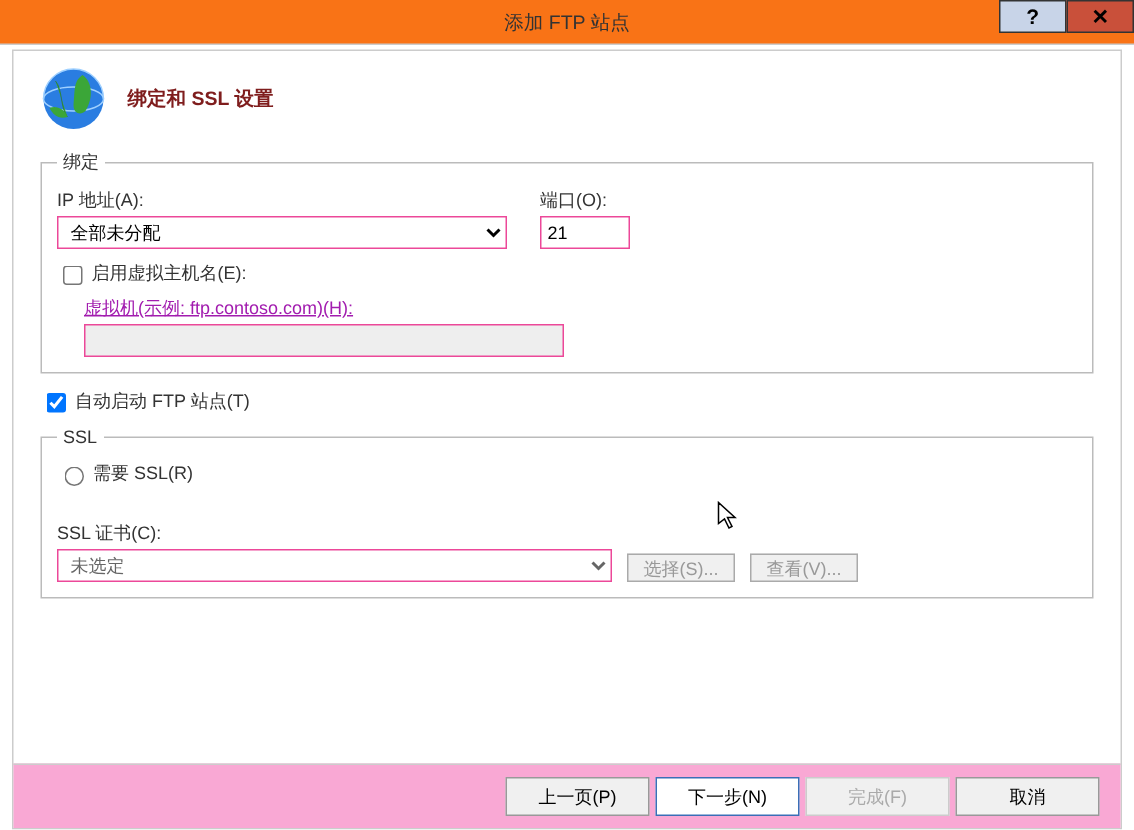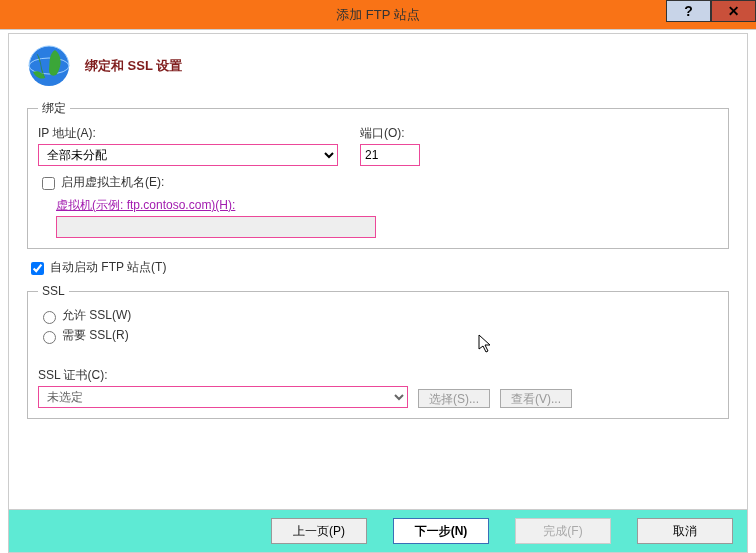--- a/index.html
+++ b/index.html
@@ -27,24 +27,24 @@
   .chk-row { display: flex; align-items: flex-start; margin-top: 8px; }
   .chk-row input { margin-right: 6px; }
   .vhost-label { color: #a21caf; margin: 4px 0 2px 18px; font-size: 12px; text-decoration: underline; }
   .vhost-input { width: 320px; margin-left: 18px; }
   .ssl-row { display: flex; align-items: center; margin: 3px 0; }
   .ssl-row input { margin-right: 6px; }
   .cert-label { margin-top: 23px; font-size: 12px; }
   .cert-row { display: flex; align-items: flex-end; gap: 10px; margin-top: 2px; }
   .cert-select { width: 370px; color: #666; }
   .small-btn { height: 19px; min-width: 72px; font-size: 12px; background: #f0f0f0; border: 1px solid #aaa; color: #999; }
-  .footer { position: absolute; bottom: 0; left: 0; right: 0; border-top: 1px solid #ccc; padding: 8px 14px; display: flex; justify-content: flex-end; gap: 26px; background: #5eead4; }
+  .footer { position: absolute; bottom: 0; left: 0; right: 0; border-top: 1px solid #ccc; padding: 8px 14px; display: flex; justify-content: flex-end; gap: 4px; background: #f9a8d4; }
   .footer button { width: 96px; height: 26px; font-size: 12px; background: #f0f0f0; border: 1px solid #999; }
   .footer button.disabled { color: #aaa; border-color: #ccc; }
-  .footer button.primary { border: 1px solid #3a6fb7; background: #fff; font-weight: bold; }
+  .footer button.primary { border: 1px solid #3a6fb7; background: #fff; }
   .cursor { position: absolute; left: 478px; top: 334px; font-size: 18px; pointer-events: none; }
 </style>
 </head>
 <body>
 
 <div class="titlebar">
   <div class="titlebar-title">添加 FTP 站点</div>
   <div class="titlebar-buttons">
     <div class="tb-btn tb-help">?</div>
     <div class="tb-btn tb-close">✕</div>
@@ -91,24 +91,20 @@
 
     <div class="chk-row" style="margin: 4px 0 6px;">
       <input type="checkbox" checked="" style="">
       <span>自动启动 FTP 站点(T)</span>
     </div>
 
     <fieldset>
       <legend>SSL</legend>
       <div class="ssl-row">
         <input type="radio" name="ssl" style="">
-        <span>允许 SSL(W)</span>
-      </div>
-      <div class="ssl-row">
-        <input type="radio" name="ssl" style="">
         <span>需要 SSL(R)</span>
       </div>
       <div class="cert-label">SSL 证书(C):</div>
       <div class="cert-row">
         <select class="cert-select">
           <option>未选定</option>
         </select>
         <button class="small-btn" disabled="">选择(S)...</button>
         <button class="small-btn" disabled="">查看(V)...</button>
       </div>

